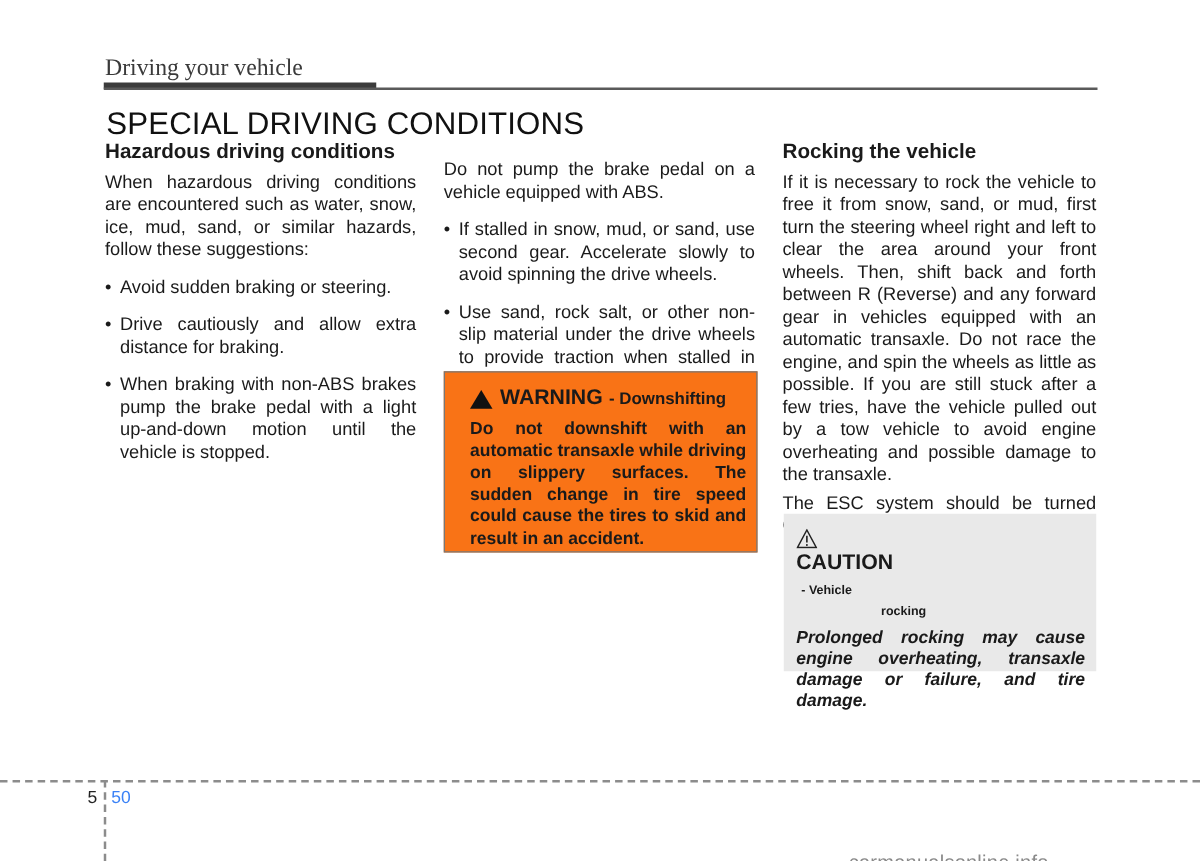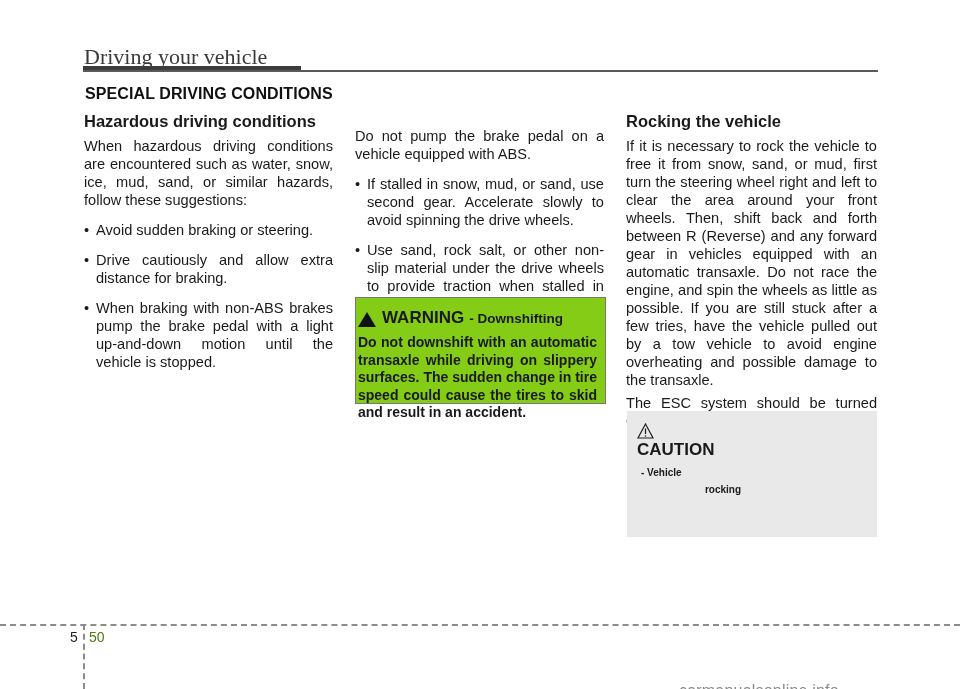--- a/index.html
+++ b/index.html
@@ -1,46 +1,46 @@
 <!DOCTYPE html>
 <html><head>
 <meta charset="utf-8">
 <style>
   html, body { margin:0; padding:0; background:#ffffff; }
   body { width:960px; height:689px; position:relative; overflow:hidden; font-family:"Liberation Sans", sans-serif; color:#1a1a1a; }
-  .header-title { position:absolute; left:84px; top:44px; font-family:"Liberation Serif", serif; font-size:22px; color:#3a3a3a; }
+  .header-title { position:absolute; left:84px; top:44px; font-family:"Liberation Serif", serif; font-size:19px; color:#3a3a3a; }
   .header-bar-thick { position:absolute; left:83px; top:66px; width:218px; height:5px; background:#3c3c3c; }
   .header-bar-thin { position:absolute; left:83px; top:70px; width:795px; height:2px; background:#5a5a5a; }
-  .section-title { position:absolute; left:85px; top:85px; font-weight:bold; font-size:16px; color:#111; letter-spacing:0.1px; }
+  .section-title { position:absolute; left:85px; top:85px; font-weight:normal; font-size:25px; color:#111; letter-spacing:0.1px; }
   .col { position:absolute; font-size:14.6px; line-height:18px; text-align:justify; }
   .col p { margin:0 0 5px 0; }
   .col h2 { margin:0 0 6px 0; font-size:16.5px; font-weight:bold; line-height:20px; }
   .bullets { list-style:none; margin:0; padding:0; }
   .bullets li { position:relative; padding-left:12px; margin-bottom:5px; text-align:justify;margin-top:12px; }
   .bullets li::before { content:"•"; position:absolute; left:0; top:0; }
   .col1 { left:84px; top:111px; width:249px; }
   .col2 { left:355px; top:127px; width:249px; }
   .col3 { left:626px; top:111px; width:251px; }
-  .warning-box { position:absolute; left:355px; top:297px; width:251px; height:107px; background:#84cc16; border:1px solid #777; box-sizing:border-box; padding:10px 8px 0 2px; }
+  .warning-box { position:absolute; left:355px; top:297px; width:251px; height:145px; background:#f97316; border:1px solid #777; box-sizing:border-box; padding:10px 8px 0 20px; }
   .warn-head { display:flex; align-items:baseline; font-weight:bold; margin-bottom:6px; }
   .warn-head .big { font-size:17px; }
   .warn-head .small { font-size:13.5px; margin-left:5px; }
   .warn-tri { width:0; height:0; border-left:9px solid transparent; border-right:9px solid transparent; border-bottom:15px solid #111; margin-right:6px; position:relative; top:1px; align-self:center; }
   .warn-body { font-weight:bold; font-size:14px; line-height:17.6px; text-align:justify; }
   .caution-box { position:absolute; left:627px; top:411px; width:250px; height:126px; background:#e9e9e9; padding:10px 9px 0 10px; box-sizing:border-box; }
   .caut-head { display:flex; font-weight:bold;flex-direction:column; }
   .caut-tri { width:17px; height:16px; margin-right:6px; margin-top:2px; }
   .caut-head .big { font-size:17px; line-height:22px; }
   .caut-head .small { font-size:10px; line-height:17px; margin-left:4px; margin-top:3px; }
   .caut-sub { display:block; text-align:right; padding-right:10px; width:100px; }
   .caut-body { font-weight:bold; font-style:italic; font-size:14px; line-height:17px; text-align:justify; margin-top:3px; }
   .footer-hline { position:absolute; left:0; top:624px; width:960px; border-top:2px dashed #8c8c8c; }
   .footer-vline { position:absolute; left:83px; top:624px; height:65px; border-left:2px dashed #8c8c8c; }
   .page-ch { position:absolute; left:70px; top:629px; font-size:14px; color:#222; }
-  .page-num { position:absolute; left:89px; top:629px; font-size:14px; color:#4d7c0f; }
+  .page-num { position:absolute; left:89px; top:629px; font-size:14px; color:#3b82f6; }
   .watermark { position:absolute; left:679px; top:658px; font-size:16px; color:#8a8a8a; letter-spacing:0.2px;margin-top:24px; }
 </style>
 </head>
 <body>
 
 <div class="header-title">Driving your vehicle</div>
 <div class="header-bar-thick"></div>
 <div class="header-bar-thin"></div>
 
 <div class="section-title">SPECIAL DRIVING CONDITIONS</div>
@@ -84,19 +84,20 @@
       <polygon points="8.5,1 16,15 1,15" fill="none" stroke="#222" stroke-width="1.2"></polygon>
       <line x1="8.5" y1="5.5" x2="8.5" y2="11" stroke="#222" stroke-width="1.3"></line>
       <circle cx="8.5" cy="13" r="0.8" fill="#222"></circle>
     </svg>
     <span class="big">CAUTION</span>
     <span class="small">
       <span>- Vehicle</span><br>
       <span class="caut-sub">rocking</span>
     </span>
   </div>
+  <div class="caut-body">Prolonged rocking may cause engine overheating, transaxle damage or failure, and tire damage.</div>
 </div>
 
 <div class="footer-hline"></div>
 <div class="footer-vline"></div>
 <div class="page-ch">5</div>
 <div class="page-num">50</div>
 <div class="watermark">carmanualsonline.info</div>
 
 </body></html>

